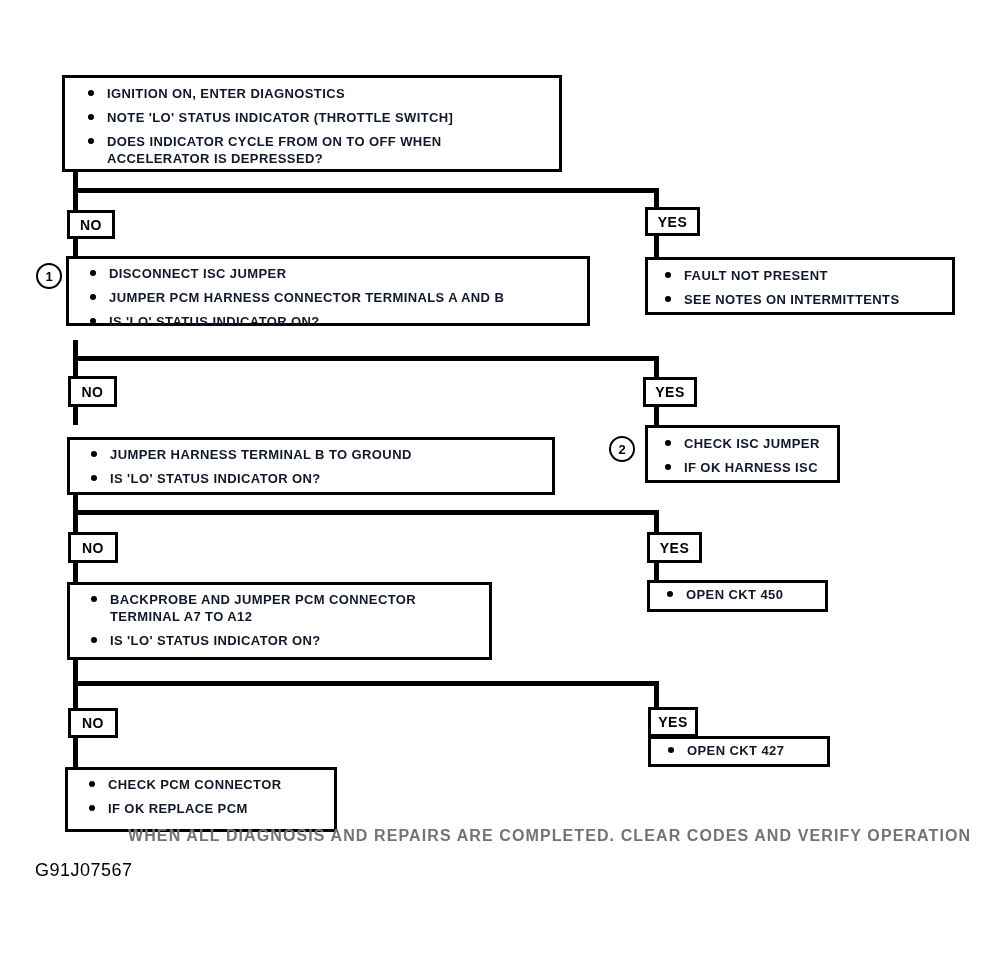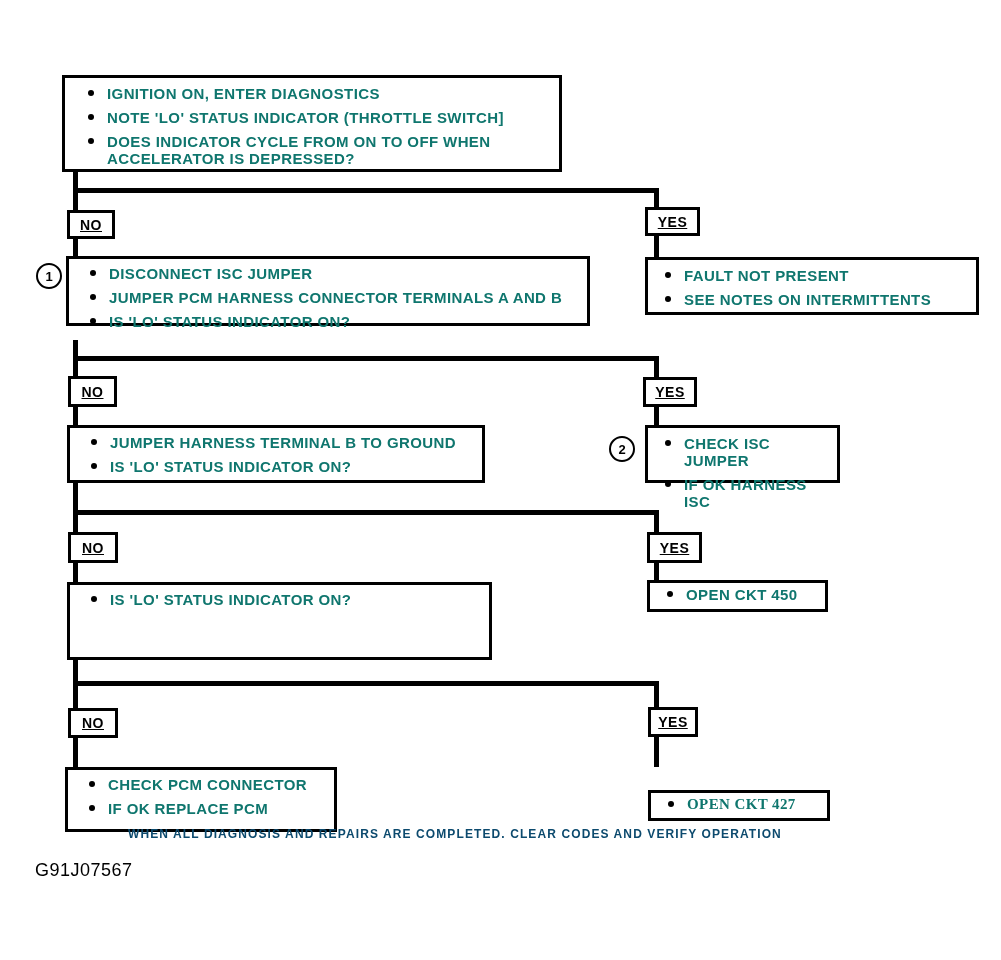--- a/index.html
+++ b/index.html
@@ -31,39 +31,38 @@
 
   .flow-item { display:flex; align-items:flex-start; margin:0 0 7px 0; }
   .bullet {
     flex:0 0 6px; width:6px; height:6px;
     background:#000; border-radius:50%;
     margin-top:5px;
   }
   .txt {
     padding-left:13px;
     font-weight:bold;
-    font-size:15px;
+    font-size:13px;
     line-height:17px;
     letter-spacing:0.4px;
-    color:#0f766e;
+    color:#0f172a;
     white-space:normal;
   }
   .w410 { max-width:410px; }
   .w340 { max-width:340px; }
 
   
   .tag {
     position:absolute;
     border:3px solid #000;
     background:#fff;
     box-sizing:border-box;
     display:flex; align-items:center; justify-content:center;
     font-weight:bold; font-size:14px; letter-spacing:0.5px;
     color:#000;
-    text-decoration:underline;
   }
 
   
   .vline, .hline { position:absolute; background:#000; }
   .vline { width:5px; }
   .hline { height:5px; }
 
   
   .callout {
     position:absolute;
@@ -72,22 +71,22 @@
     background:#fff;
     box-sizing:border-box;
     display:flex; align-items:center; justify-content:center;
     font-weight:bold; font-size:13px; color:#000;
   }
 
   
   .footer-note {
     position:absolute;
     left:128px; top:827px;
-    font-weight:bold; font-size:12px; letter-spacing:1.1px;
-    color:#0c4a6e; white-space:nowrap;
+    font-weight:bold; font-size:16px; letter-spacing:1.1px;
+    color:#737373; white-space:nowrap;
   }
   .figure-id {
     position:absolute;
     left:35px; top:860px;
     font-weight:normal; font-size:18px; letter-spacing:0.5px;
     color:#000;
   }
 </style>
 </head>
 <body>
@@ -151,39 +150,39 @@
     <div class="flow-item">
       <span class="bullet"></span>
       <span class="txt">JUMPER PCM HARNESS CONNECTOR TERMINALS A AND B</span>
     </div>
     <div class="flow-item">
       <span class="bullet"></span>
       <span class="txt">IS 'LO' STATUS INDICATOR ON?</span>
     </div>
   </div>
 
-  <div class="flow-box pad-c" style="left:645px; top:257px; width:334px; height:58px;text-align:center;">
+  <div class="flow-box pad-c" style="left:645px; top:257px; width:310px; height:58px;text-align:center;">
     <div class="flow-item">
       <span class="bullet"></span>
       <span class="txt">FAULT NOT PRESENT</span>
     </div>
     <div class="flow-item">
       <span class="bullet"></span>
       <span class="txt">SEE NOTES ON INTERMITTENTS</span>
     </div>
   </div>
 
   <div class="tag" style="left:68px; top:376px; width:49px; height:31px;">
     <span>NO</span>
   </div>
   <div class="tag" style="left:643px; top:377px; width:54px; height:30px;">
     <span>YES</span>
   </div>
 
-  <div class="flow-box pad-b" style="left:67px; top:425px; width:418px; height:58px;">
+  <div class="flow-box pad-b" style="left:67px; top:437px; width:488px; height:58px;">
     <div class="flow-item">
       <span class="bullet"></span>
       <span class="txt">JUMPER HARNESS TERMINAL B TO GROUND</span>
     </div>
     <div class="flow-item">
       <span class="bullet"></span>
       <span class="txt">IS 'LO' STATUS INDICATOR ON?</span>
     </div>
   </div>
 
@@ -205,20 +204,24 @@
   <div class="tag" style="left:68px; top:532px; width:50px; height:31px;">
     <span>NO</span>
   </div>
   <div class="tag" style="left:647px; top:532px; width:55px; height:31px;">
     <span>YES</span>
   </div>
 
   <div class="flow-box pad-b" style="left:67px; top:582px; width:425px; height:78px;">
     <div class="flow-item">
       <span class="bullet"></span>
+      <span class="txt w340">BACKPROBE AND JUMPER PCM CONNECTOR TERMINAL A7 TO A12</span>
+    </div>
+    <div class="flow-item">
+      <span class="bullet"></span>
       <span class="txt">IS 'LO' STATUS INDICATOR ON?</span>
     </div>
   </div>
 
   <div class="flow-box pad-d" style="left:647px; top:580px; width:181px; height:32px;">
     <div class="flow-item">
       <span class="bullet"></span>
       <span class="txt">OPEN CKT 450</span>
     </div>
   </div>
@@ -234,21 +237,21 @@
     <div class="flow-item">
       <span class="bullet"></span>
       <span class="txt">CHECK PCM CONNECTOR</span>
     </div>
     <div class="flow-item">
       <span class="bullet"></span>
       <span class="txt">IF OK REPLACE PCM</span>
     </div>
   </div>
 
-  <div class="flow-box pad-d" style="left:648px; top:790px; width:182px; height:31px;font-family:Liberation Serif, serif;">
+  <div class="flow-box pad-d" style="left:648px; top:736px; width:182px; height:31px;">
     <div class="flow-item">
       <span class="bullet"></span>
       <span class="txt">OPEN CKT 427</span>
     </div>
   </div>
 
   <div class="footer-note">WHEN ALL DIAGNOSIS AND REPAIRS ARE COMPLETED. CLEAR CODES AND VERIFY OPERATION</div>
   <div class="figure-id">G91J07567</div>
 
 </div>

